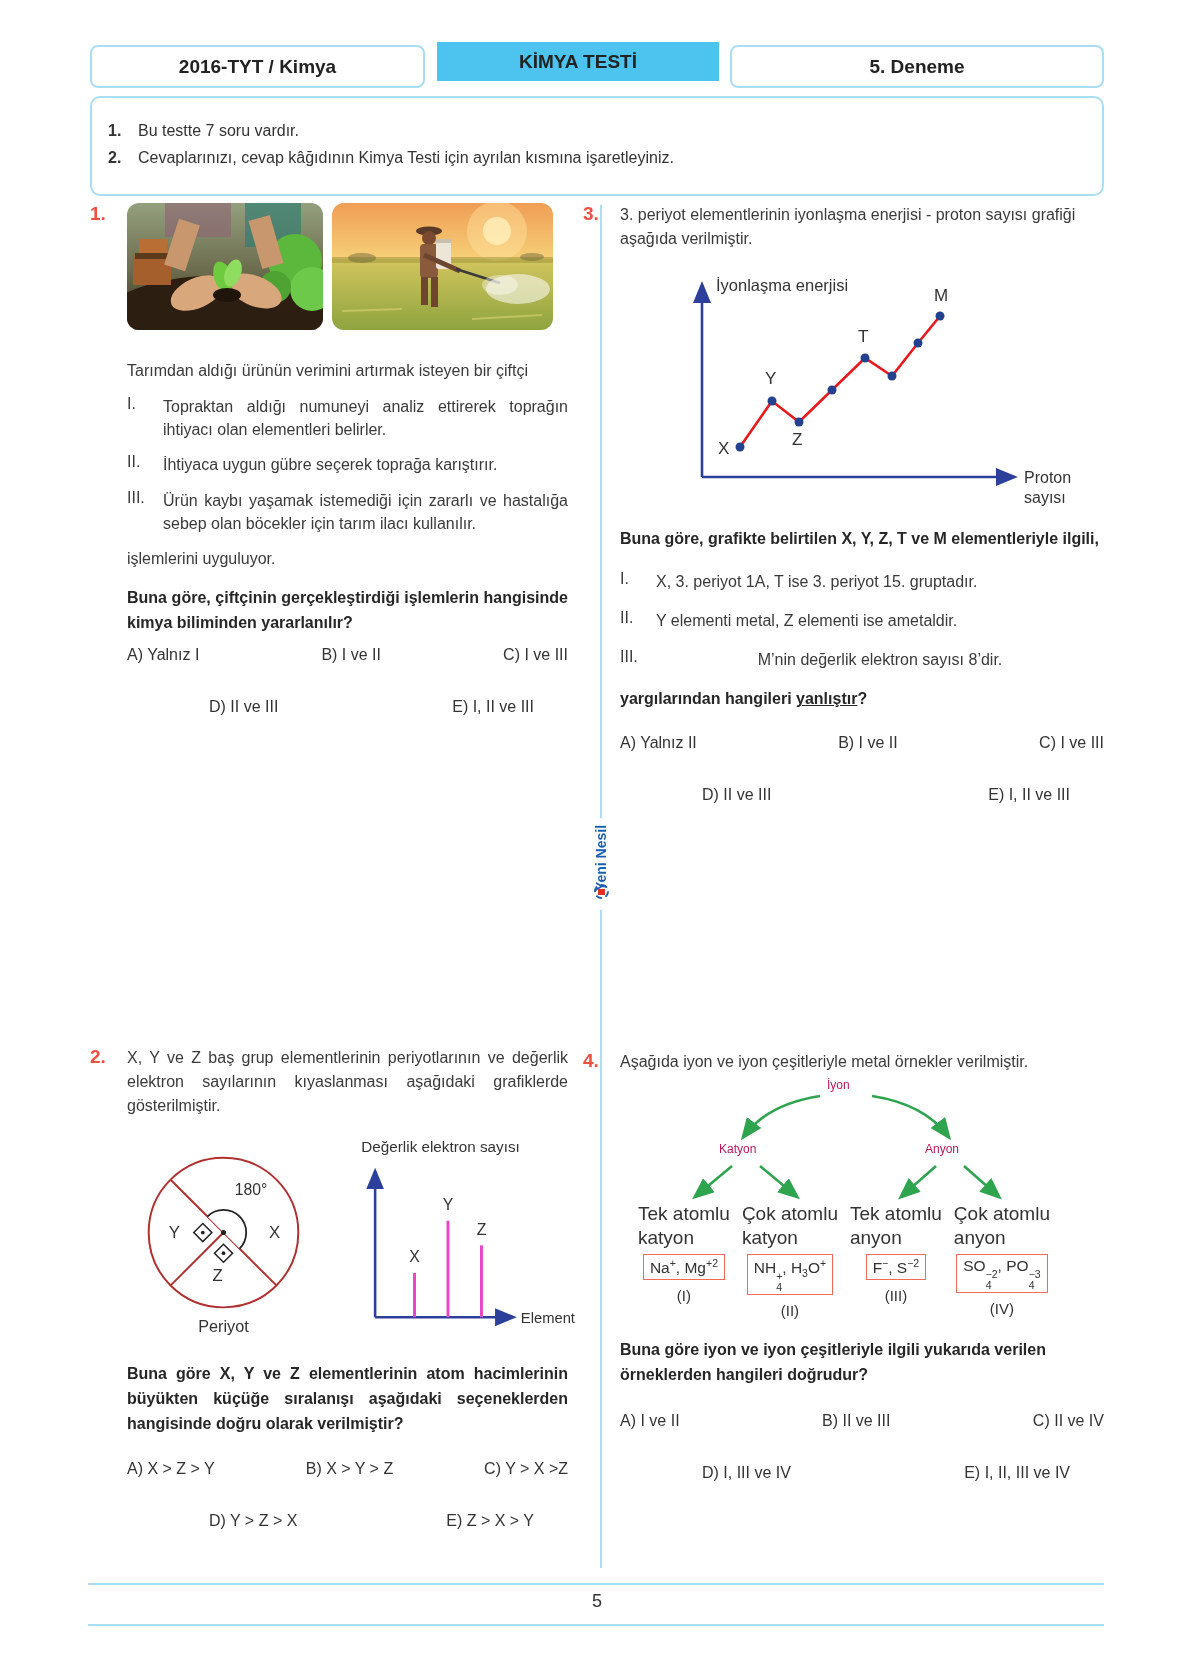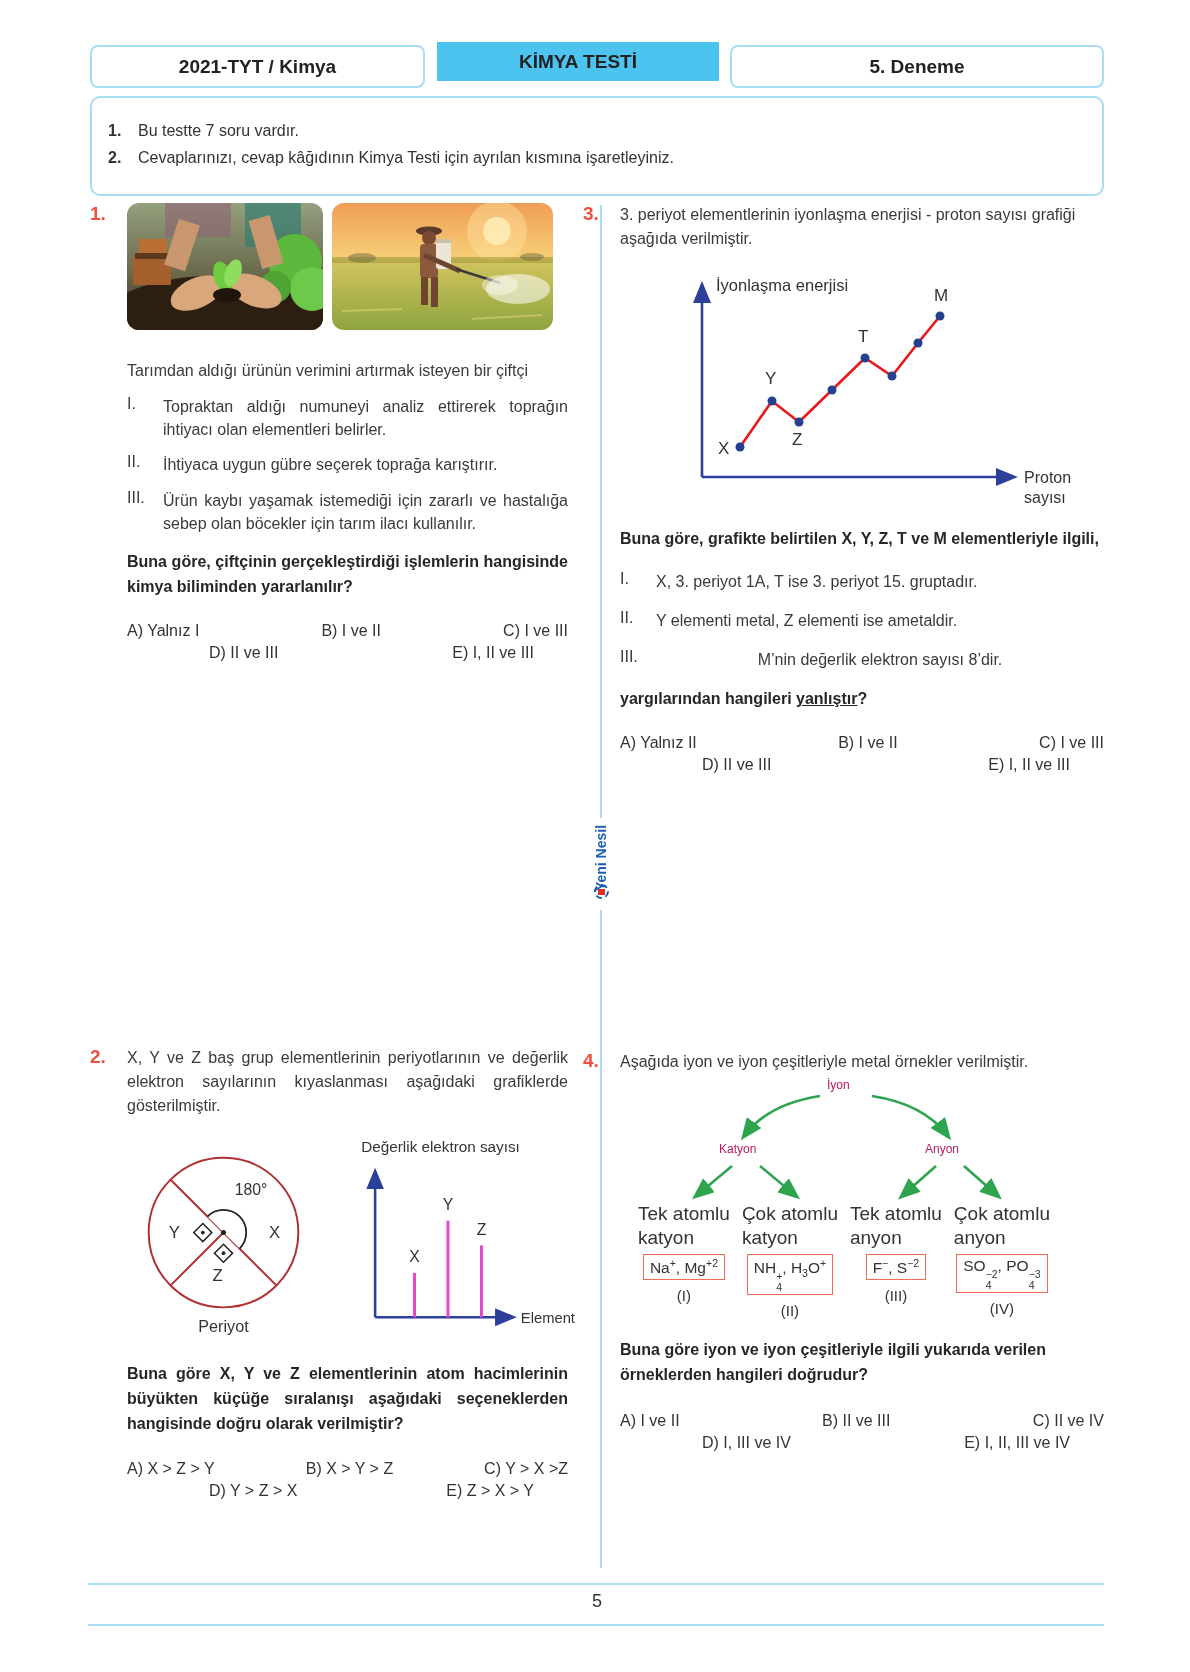--- a/index.html
+++ b/index.html
@@ -41,21 +41,21 @@
   .question{position:absolute;}
   .qnum{position:absolute;left:0;top:0;color:var(--number-red);font-weight:bold;font-size:19px;}
   .qbody{margin-left:37px;}
   .para{line-height:1.5;color:var(--text);}
   .para.just{text-align:justify;}
   .stem{font-weight:bold;color:var(--bold-text);line-height:1.55;text-align:justify;}
   .roman-list{margin-top:12px;}
   .roman-item{display:flex;margin-bottom:12px;}
   .roman-num{flex:0 0 36px;}
   .roman-text{flex:1;text-align:justify;line-height:1.45;}
-  .opt-row{display:flex;justify-content:space-between;margin-top:4px;font-size:16px;color:#333;}
+  .opt-row{display:flex;justify-content:space-between;margin-top:34px;font-size:16px;color:#333;}
   .opt-row2{padding-left:82px;padding-right:34px;}
   .opt{white-space:nowrap;}
   .u{text-decoration:underline;}
   
   .photos{display:flex;gap:9px;}
   .photo{height:127px;border-radius:12px;overflow:hidden;flex:0 0 auto;}
   
   svg text{font-family:"Liberation Sans","DejaVu Sans",sans-serif;fill:#333;}
   .axis{stroke:var(--axis-blue);stroke-width:2.6;fill:none;}
   .redline{stroke:var(--graph-red);stroke-width:2.6;fill:none;}
@@ -74,21 +74,21 @@
     color:#333;white-space:nowrap;}
   .ionbox sup,.ionbox sub{font-size:10.5px;}
   .numeral{margin-top:7px;font-size:15px;color:#333;}
   .stack{display:inline-flex;flex-direction:column;align-items:flex-start;vertical-align:-0.5em;line-height:1;}
   .stack .s-sup,.stack .s-sub{font-size:10.5px;}
 </style>
 </head>
 <body>
 
 <div class="hdr-box hdr-plain" style="left:90px;top:45px;width:335px;height:43px;">
-  <span>2021-TYT / Kimya</span>
+  <span>2016-TYT / Kimya</span>
 </div>
 <div class="hdr-box hdr-cyan" style="left:437px;top:42px;width:282px;height:39px;">
   <span>KİMYA TESTİ</span>
 </div>
 <div class="hdr-box hdr-plain" style="left:730px;top:45px;width:374px;height:43px;">
   <span>5. Deneme</span>
 </div>
 
 <div class="instructions">
   <div class="instr-row">
@@ -190,23 +190,24 @@
       <div class="roman-item">
         <span class="roman-num">II.</span>
         <span class="roman-text">İhtiyaca uygun gübre seçerek toprağa karıştırır.</span>
       </div>
       <div class="roman-item">
         <span class="roman-num">III.</span>
         <span class="roman-text">Ürün kaybı yaşamak istemediği için zararlı ve hastalığa sebep olan böcekler için tarım ilacı kullanılır.</span>
       </div>
     </div>
 
+    <p class="para" style="margin-top:4px;">işlemlerini uyguluyor.</p>
     <p class="stem" style="margin-top:15px;">Buna göre, çiftçinin gerçekleştirdiği işlemlerin hangisinde kimya biliminden yararlanılır?</p>
 
-    <div class="opt-row" style="margin-top:22px;">
+    <div class="opt-row" style="margin-top:10px;">
       <span class="opt">A) Yalnız I</span>
       <span class="opt">B)  I ve II</span>
       <span class="opt">C)  I ve III</span>
     </div>
     <div class="opt-row opt-row2">
       <span class="opt">D)  II ve III</span>
       <span class="opt">E) I, II ve III</span>
     </div>
   </div>
 </div>

